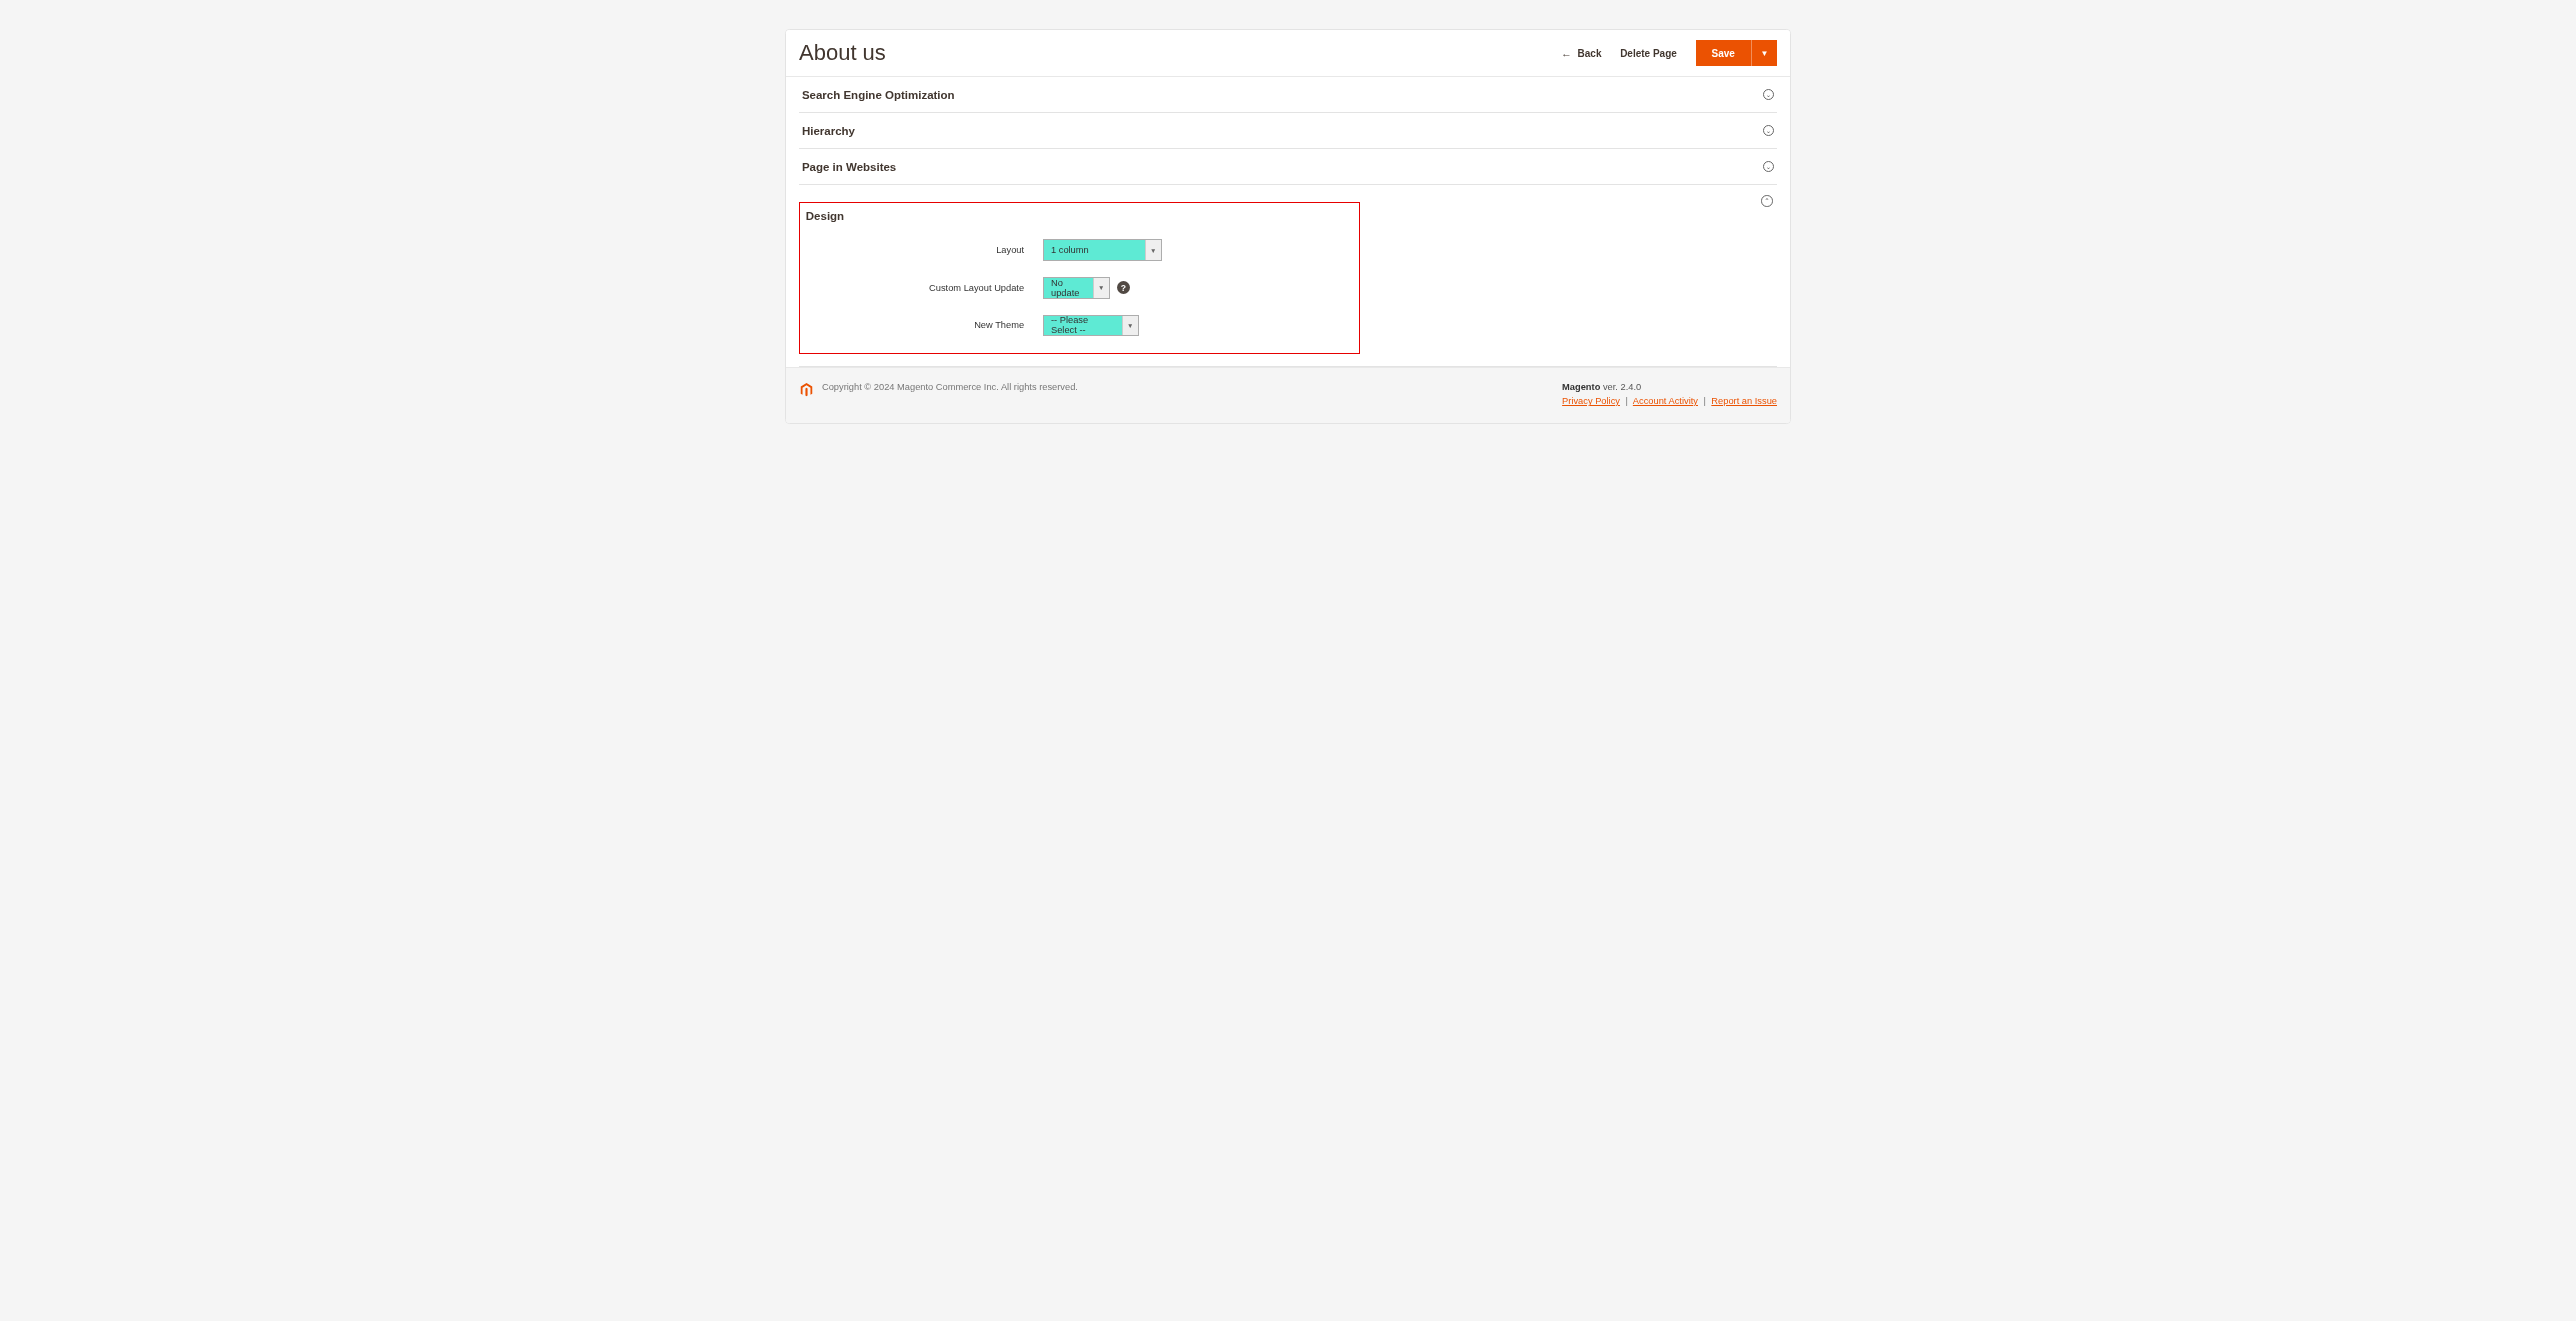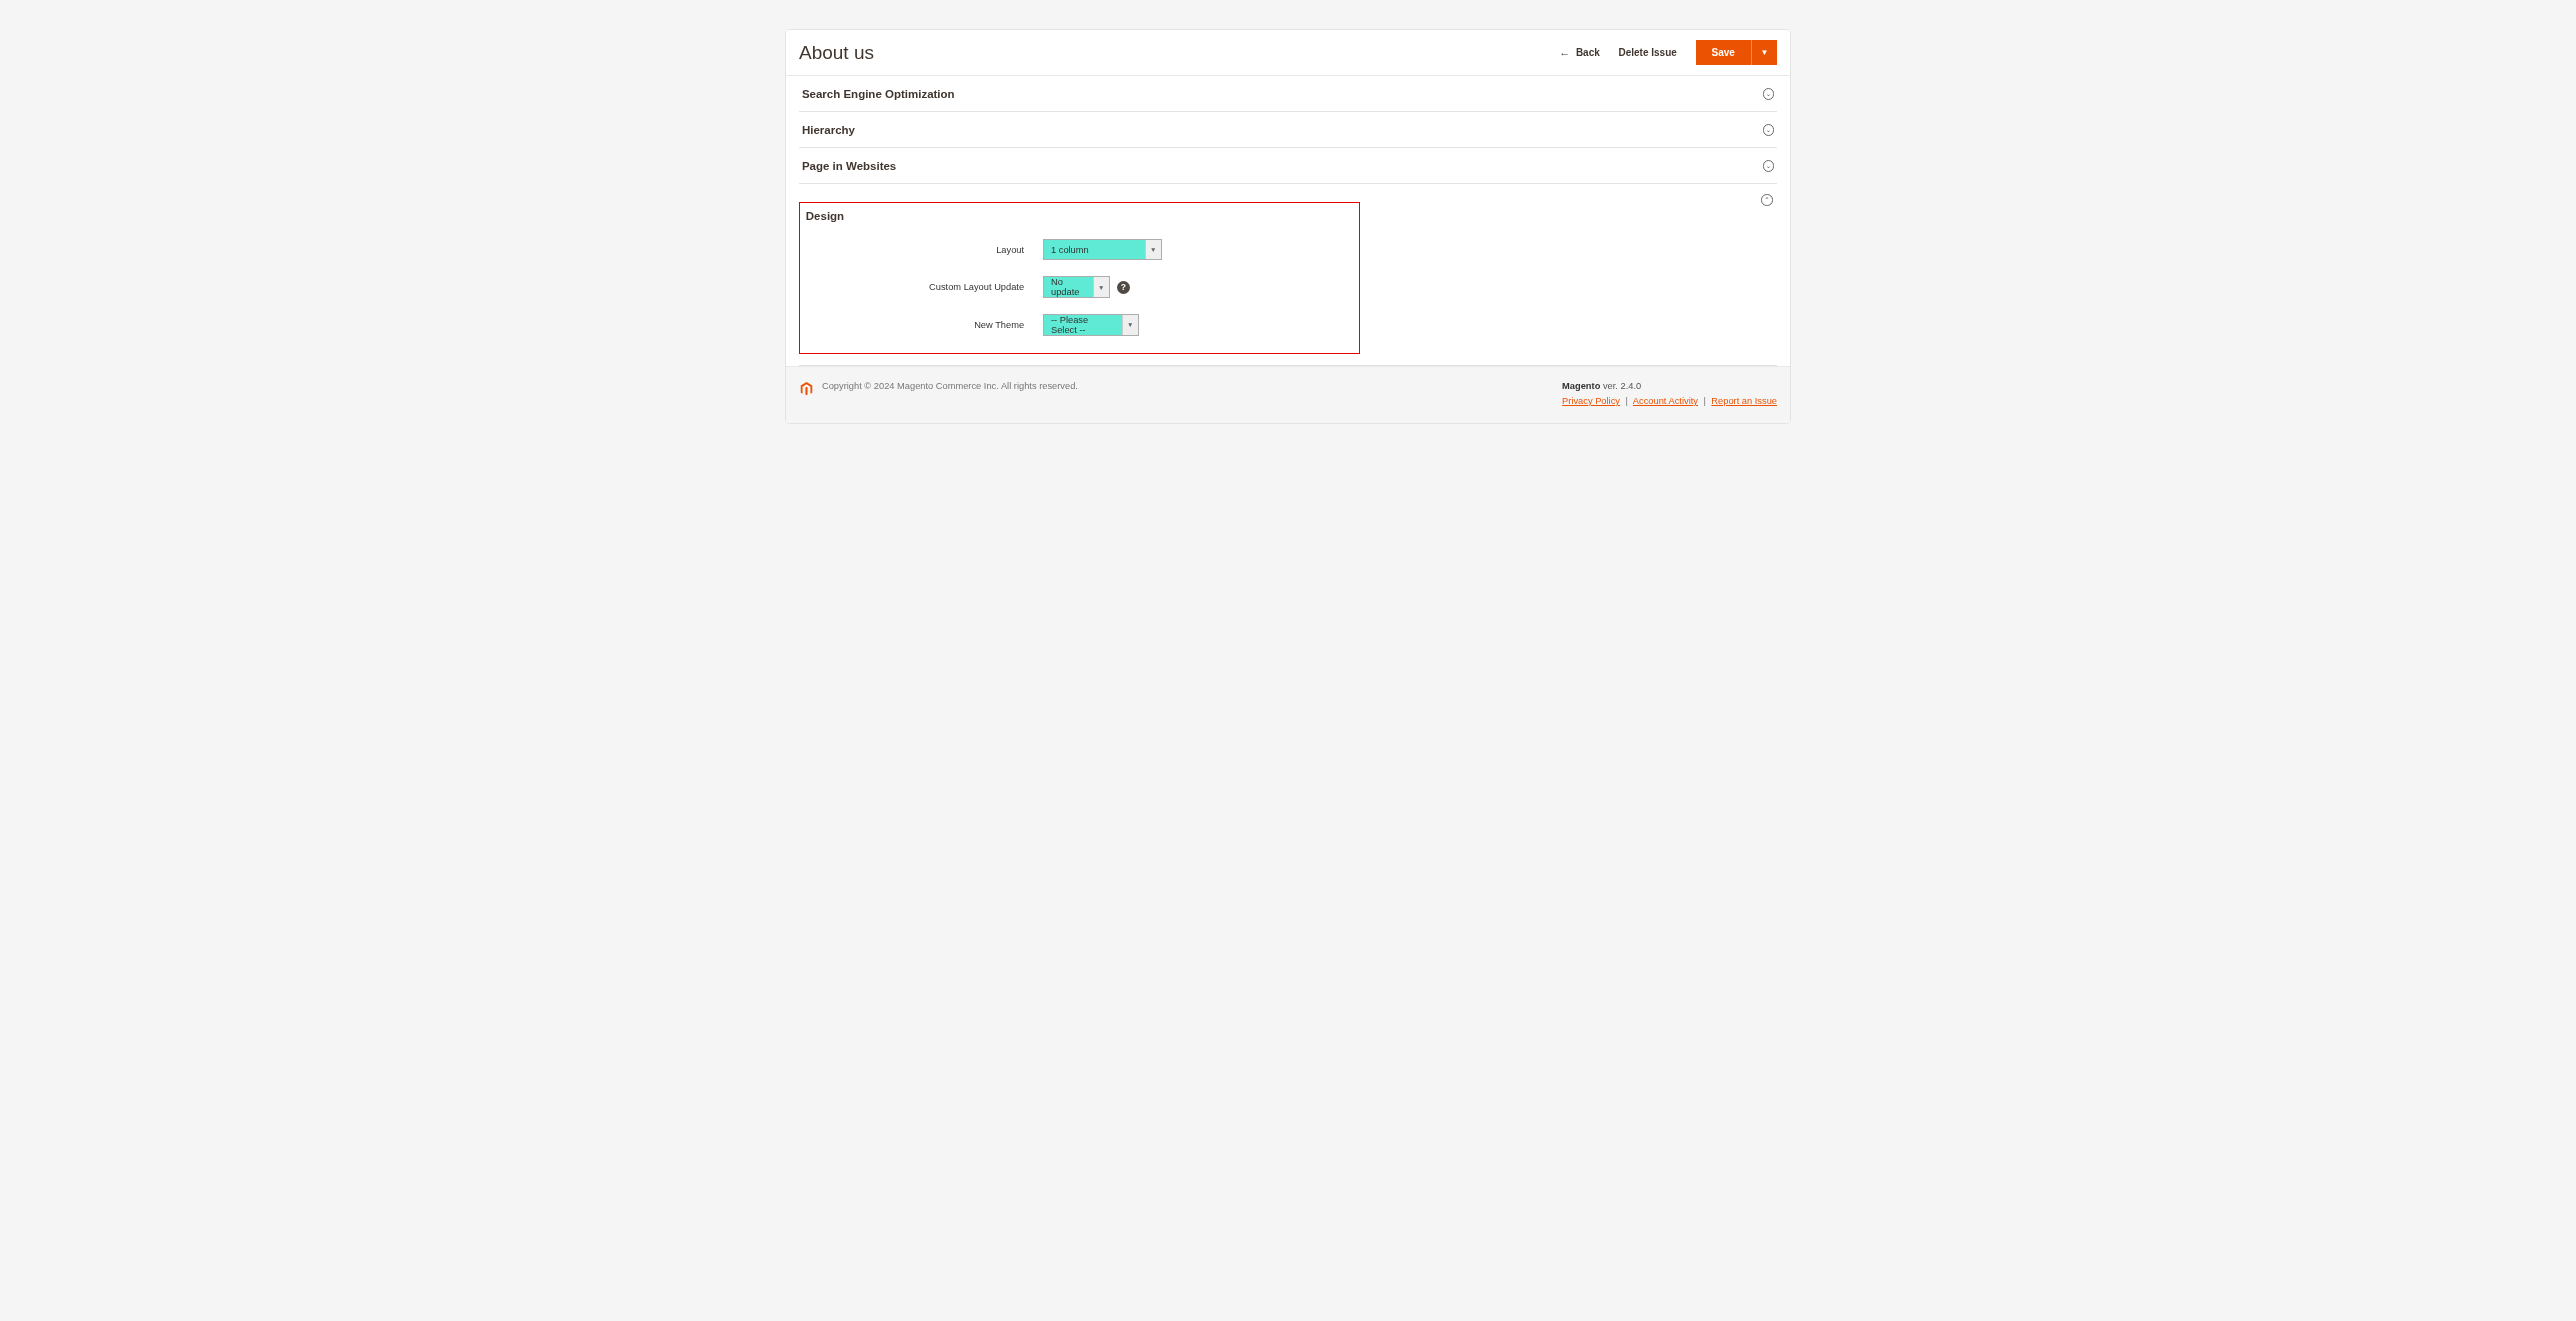--- a/index.html
+++ b/index.html
@@ -19,21 +19,21 @@
     margin: 0 auto;
   }
   .page-header {
     display: flex;
     align-items: center;
     padding: 10px 13px 10px 13px;
     border-bottom: 0.7px solid #e8e8e8;
     background: #fff;
   }
   .page-title {
-    font-size: 19px;
+    font-size: 22px;
     font-weight: 400;
     color: #41362f;
     flex: 1;
   }
   .header-actions {
     display: flex;
     align-items: center;
     gap: 18.7px;
   }
   .back-link {
@@ -226,21 +226,21 @@
 
 <div class="page-container">
 
   <div class="page-header">
     <h1 class="page-title">About us</h1>
     <div class="header-actions">
       <div class="back-link">
         <span class="back-arrow">←</span>
         <span>Back</span>
       </div>
-      <div class="delete-link">Delete Issue</div>
+      <div class="delete-link">Delete Page</div>
       <div class="save-group">
         <button class="save-btn">Save</button>
         <button class="save-caret">▼</button>
       </div>
     </div>
   </div>
 
   <div class="sections">
 
 

